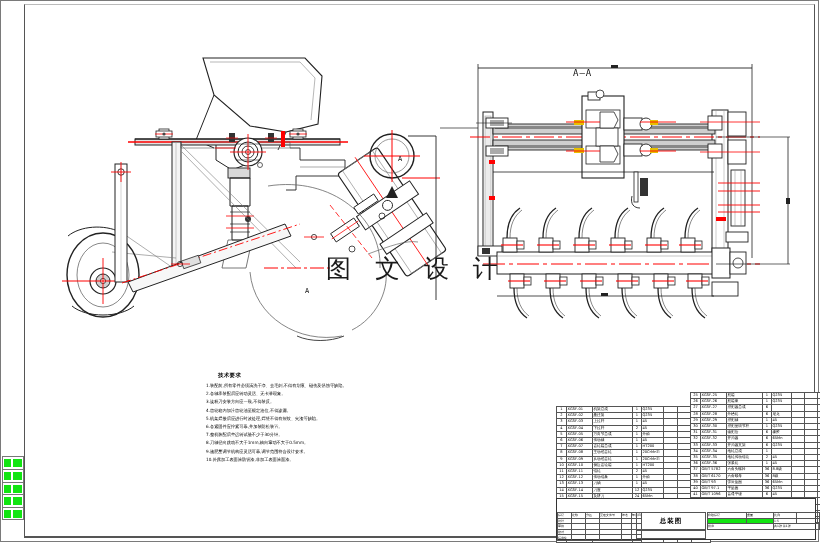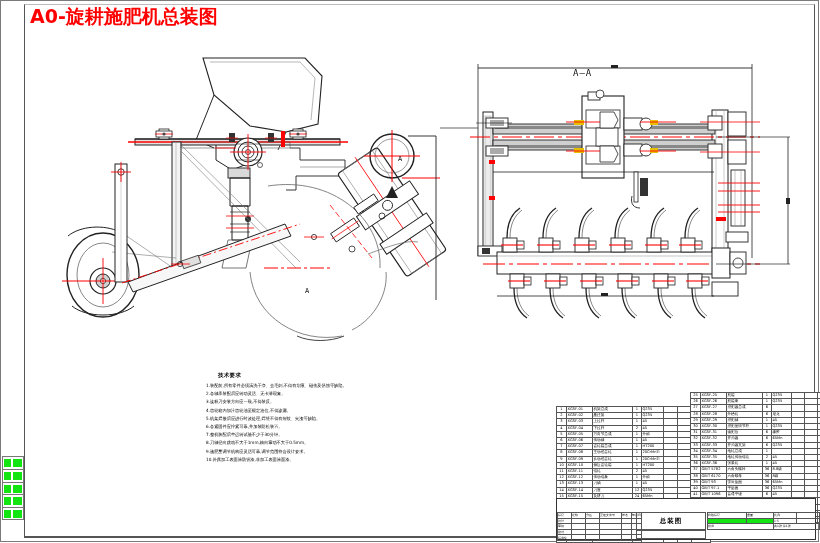--- a/index.html
+++ b/index.html
@@ -82,21 +82,20 @@
   .sig-grid td{border:.5px solid #555;height:4.6px;padding:0;overflow:hidden;}
 </style>
 </head>
 <body>
 
 <div id="root">
 
   <div class="outer-frame"></div>
   <div class="inner-frame"></div>
 
-  <div class="sheet-title">A0-旋耕施肥机总装图</div>
 
   <svg class="vec" viewBox="0 0 820 543">
     <defs>
       <g id="blade">
         <path d="M0,0 C 0,-14 4,-24 13,-30" stroke="#222" stroke-width="1.3" fill="none"></path>
         <path d="M3,0 C 3,-13 7,-22 15,-28" stroke="#555" stroke-width="0.7" fill="none"></path>
       </g>
       <g id="bladeDown">
         <path d="M0,0 C 0,14 4,24 13,30" stroke="#222" stroke-width="1.3" fill="none"></path>
         <path d="M3,0 C 3,13 7,22 15,28" stroke="#555" stroke-width="0.7" fill="none"></path>
@@ -399,20 +398,21 @@
 
       <line x1="716" y1="137" x2="790" y2="137" stroke="#222" stroke-width=".7"></line>
       <line x1="716" y1="264" x2="790" y2="264" stroke="#222" stroke-width=".7"></line>
       <line x1="788" y1="137" x2="788" y2="264" stroke="#222" stroke-width=".8"></line>
       <rect x="786" y="198" width="4" height="6" fill="#222"></rect>
 
       <line x1="440" y1="128" x2="478" y2="128" stroke="#222" stroke-width=".7"></line>
     </g>
   </svg>
 
+  <div class="watermark">图 文 设 计</div>
 
   <div class="lbl lbl-aa">A—A</div>
   <div class="lbl lbl-a-circle">A</div>
   <div class="lbl lbl-a-arc">A</div>
 
   <div class="zone-strip">
     <div class="zone-cell">
         <span class="g"></span>
       </div>
     <div class="zone-cell">

